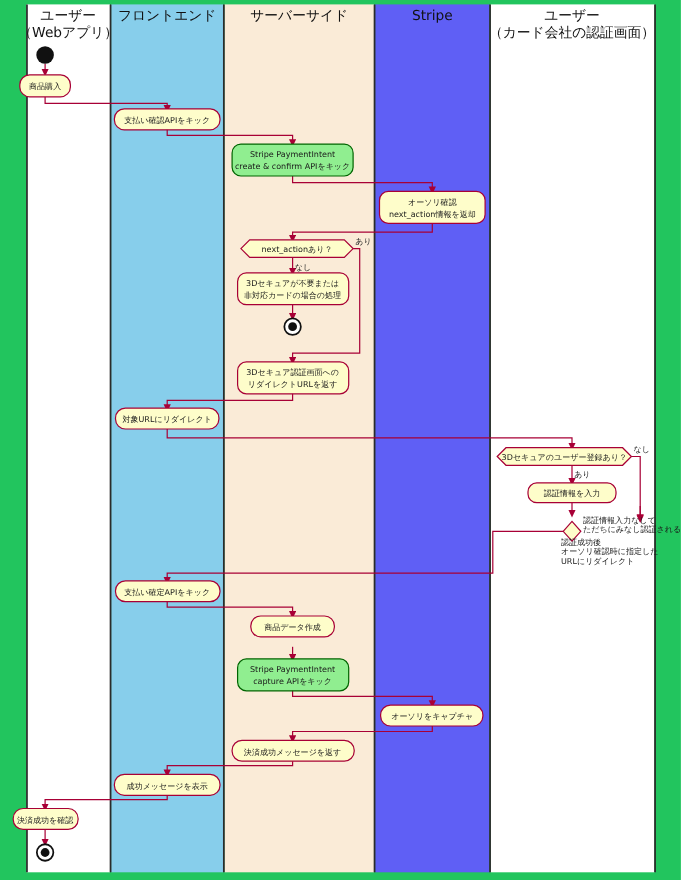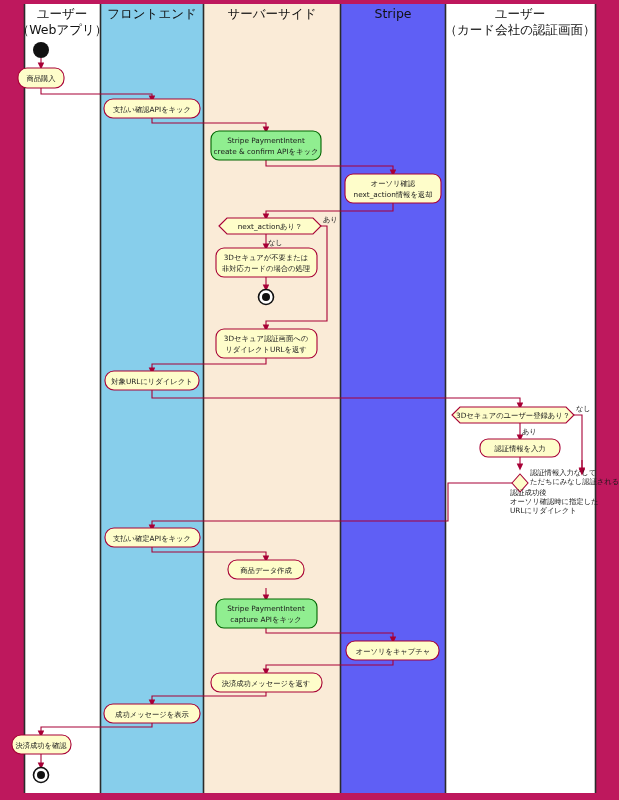--- a/index.html
+++ b/index.html
@@ -1,17 +1,17 @@
 <!DOCTYPE html>
 <html><head>
 <meta charset="utf-8">
 <style>
   html,body{margin:0;padding:0;background:#ffffff;}
   body{width:619px;height:800px;font-family:"DejaVu Sans","Liberation Sans",sans-serif;}
-  #diagram-root{position:relative;width:619px;height:800px;overflow:hidden;background:#be185d;}
+  #diagram-root{position:relative;width:619px;height:800px;overflow:hidden;background:#22c55e;}
   svg{display:block;}
   .lane-title{font-size:12.5px;fill:#111111;text-anchor:middle;}
   .node-label{font-size:7.3px;fill:#1a1a1a;text-anchor:middle;}
   .node-label-left{font-size:7.3px;fill:#1a1a1a;text-anchor:start;}
   .edge-label{font-size:7.2px;fill:#1a1a1a;text-anchor:start;}
   .shape-act{fill:#fefdca;stroke:#a80036;stroke-width:1.1;}
   .shape-act-green{fill:#90ee90;stroke:#006400;stroke-width:1.1;}
   .shape-diamond{fill:#fefdca;stroke:#a80036;stroke-width:1.1;}
   .arrow-line{stroke:#a80036;stroke-width:1.1;fill:none;}
   .lane-sep{stroke:#2b2b2b;stroke-width:1.6;}

